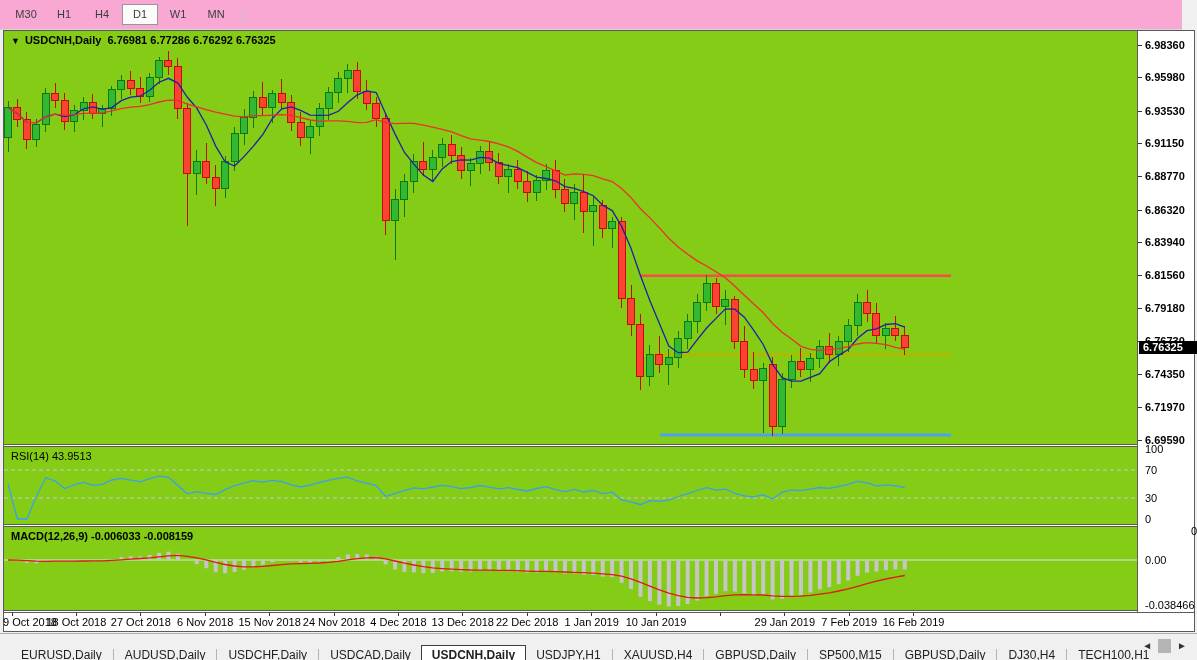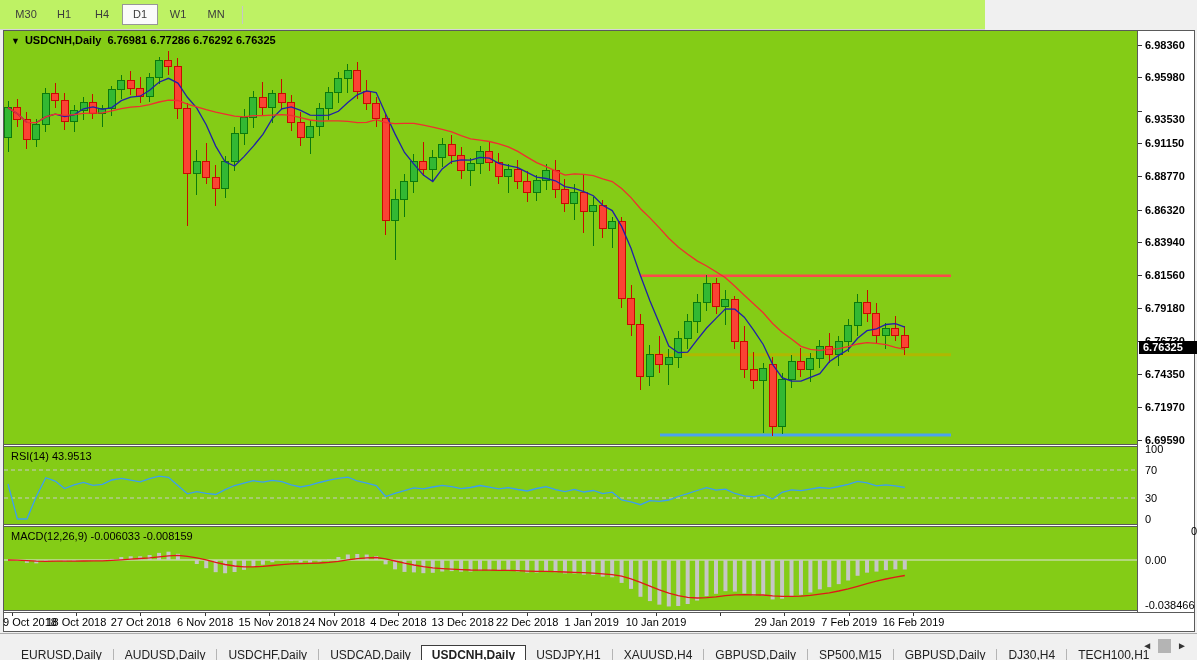--- a/index.html
+++ b/index.html
@@ -1,17 +1,17 @@
 <!DOCTYPE html>
 <html><head>
 <meta charset="utf-8">
 <style>
   html,body{margin:0;padding:0}
   body{width:1197px;height:660px;background:#f0f0f0;font-family:"Liberation Sans",sans-serif;font-size:11px;color:#000;overflow:hidden;position:relative}
-  .toolbar{position:absolute;left:0;top:0;width:985px;height:29px;background:#bef264;border-bottom:1px solid #d6d6d6;white-space:nowrap}
+  .toolbar{position:absolute;left:0;top:0;width:1182px;height:29px;background:#f9a8d4;border-bottom:1px solid #d6d6d6;white-space:nowrap}
   .tf-btn{display:inline-block;height:19px;line-height:19px;min-width:26px;text-align:center;margin:4px 1px 0 1px;padding:0 4px;color:#3c3c3c;border:1px solid transparent;cursor:default}
   .tf-btn.active{background:#fbfbfb;border:1px solid #979797}
   .tf-sep{display:inline-block;width:1px;height:18px;background:#c6c6c6;vertical-align:middle;margin:0 4px}
   .chart-region{position:absolute;left:3px;top:30px;width:1192px;height:602px;background:#ffffff;border:1px solid #5a5a5a;box-sizing:border-box}
   .pane{position:absolute;left:0;width:1133px;overflow:hidden;background:#84cc16}
   #main-pane{top:0;height:413px}
   #rsi-pane{top:416px;height:77px}
   #macd-pane{top:496px;height:83px}
   .pane-sep{position:absolute;left:0;width:1190px;height:1px;background:#5a5a5a}
   .overlay-label{position:absolute;left:7px;top:3px;font-size:11px;color:#000;z-index:5;background:transparent;white-space:nowrap}
@@ -262,21 +262,21 @@
         <line x1="0" y1="23" x2="1133" y2="23" stroke="#c8c8c8" stroke-width="1" stroke-dasharray="4 3"></line>
         <line x1="0" y1="51" x2="1133" y2="51" stroke="#c8c8c8" stroke-width="1" stroke-dasharray="4 3"></line>
         <polyline points="4.0,37.0 13.4,72.0 22.9,72.0 32.3,49.4 41.8,30.7 51.2,34.1 60.6,41.6 70.1,37.8 79.5,35.4 89.0,38.4 98.4,37.3 107.8,33.0 117.3,31.3 126.7,33.2 136.2,34.9 145.6,31.6 155.0,29.1 164.5,30.3 173.9,38.6 183.4,46.8 192.8,44.6 202.2,46.4 211.7,47.5 221.1,42.7 230.6,38.5 240.0,36.2 249.4,33.7 258.9,35.2 268.3,33.4 277.8,34.7 287.2,37.8 296.6,40.0 306.1,38.2 315.5,35.5 325.0,33.1 334.4,31.3 343.8,30.2 353.3,34.0 362.7,36.1 372.2,38.5 381.6,49.5 391.0,46.3 400.5,43.7 409.9,40.9 419.4,41.8 428.8,40.0 438.2,38.3 447.7,39.7 457.1,41.6 466.6,40.5 476.0,38.5 485.4,40.1 494.9,41.9 504.3,40.7 513.8,42.5 523.2,44.0 532.6,41.5 542.1,39.7 551.5,42.6 561.0,44.6 570.4,42.3 579.8,45.0 589.3,43.5 598.7,46.7 608.2,45.2 617.6,52.9 627.0,54.8 636.5,57.7 645.9,53.7 655.4,54.3 664.8,53.0 674.2,49.5 683.7,46.6 693.1,43.5 702.6,40.6 712.0,43.2 721.4,42.2 730.9,46.5 740.3,48.9 749.8,49.8 759.2,47.7 768.6,52.1 778.1,45.3 787.5,42.9 797.0,43.7 806.4,42.2 815.8,40.5 825.3,41.4 834.7,39.5 844.2,37.4 853.6,34.4 863.0,35.9 872.5,38.9 881.9,37.9 891.4,38.8 900.8,40.5" fill="none" stroke="#3b9ef2" stroke-width="1.3"></polyline>
       </svg>
   </div>
 
   <div class="pane-sep" style="top:493px"></div>
   <div class="pane-sep" style="top:495px"></div>
 
   <div id="macd-pane" class="pane">
-    <div class="overlay-label" style="font-weight:400">MACD(12,26,9) -0.006033 -0.008159</div>
+    <div class="overlay-label" style="font-weight:700">MACD(12,26,9) -0.006033 -0.008159</div>
     <svg id="macd-svg" width="1133" height="83">
         <line x1="0" y1="33" x2="1133" y2="33" stroke="#e2e2e2" stroke-width="1"></line>
         <line x1="4" y1="33" x2="4" y2="33.00000000000106" stroke="#c6c6c6" stroke-width="4"></line>
         <line x1="13.44" y1="33" x2="13.44" y2="33.854358974359776" stroke="#c6c6c6" stroke-width="4"></line>
         <line x1="22.88" y1="33" x2="22.88" y2="35.842995105559055" stroke="#c6c6c6" stroke-width="4"></line>
         <line x1="32.32" y1="33" x2="32.32" y2="36.32442802766089" stroke="#c6c6c6" stroke-width="4"></line>
         <line x1="41.76" y1="33" x2="41.76" y2="34.57530079537433" stroke="#c6c6c6" stroke-width="4"></line>
         <line x1="51.199999999999996" y1="33" x2="51.199999999999996" y2="33.66159369548699" stroke="#c6c6c6" stroke-width="4"></line>
         <line x1="60.64" y1="33" x2="60.64" y2="34.362118404173465" stroke="#c6c6c6" stroke-width="4"></line>
         <line x1="70.08" y1="33" x2="70.08" y2="34.136009632869815" stroke="#c6c6c6" stroke-width="4"></line>
@@ -374,21 +374,21 @@
 
   <div class="pane-sep" style="top:579px"></div>
 
   <div class="axis-col" id="axis-col">
     <div class="price-box" id="price-box" style="top: 310px;">6.76325</div>
   <div class="axis-tick" style="top: 14px;"></div>
       <div class="axis-label" style="top: 8px;">6.98360</div>
       <div class="axis-tick" style="top: 46px;"></div>
       <div class="axis-label" style="top: 40px;">6.95980</div>
       <div class="axis-tick" style="top: 80px;"></div>
-      <div class="axis-label" style="top: 82px;">6.93530</div>
+      <div class="axis-label" style="top: 74px;">6.93530</div>
       <div class="axis-tick" style="top: 112px;"></div>
       <div class="axis-label" style="top: 106px;">6.91150</div>
       <div class="axis-tick" style="top: 145px;"></div>
       <div class="axis-label" style="top: 139px;">6.88770</div>
       <div class="axis-tick" style="top: 179px;"></div>
       <div class="axis-label" style="top: 173px;">6.86320</div>
       <div class="axis-tick" style="top: 211px;"></div>
       <div class="axis-label" style="top: 205px;">6.83940</div>
       <div class="axis-tick" style="top: 244px;"></div>
       <div class="axis-label" style="top: 238px;">6.81560</div>

